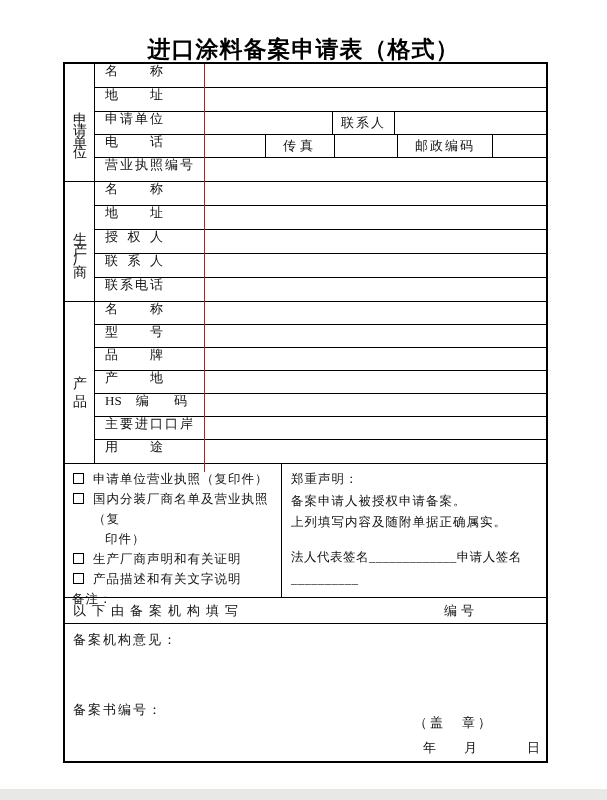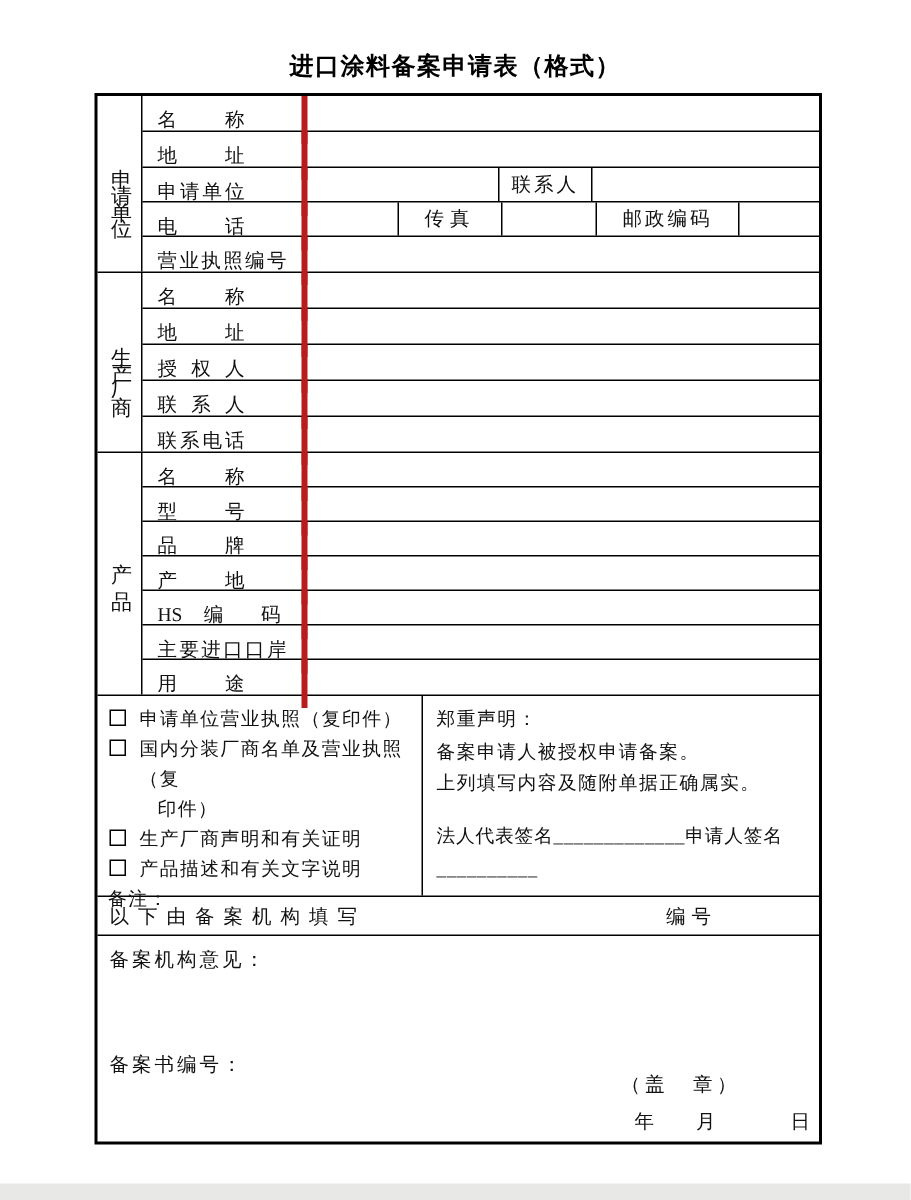--- a/index.html
+++ b/index.html
@@ -8,21 +8,21 @@
     background: #ffffff;
     font-family: "Liberation Serif", serif;
     color: #111;
     position: relative;
     overflow: hidden;
   }
   .page-title {
     position: absolute; top: 34px; left: 0; width: 607px;
     text-align: center;
     font-family: "DejaVu Sans", sans-serif;
-    font-weight: 700; font-size: 16px; letter-spacing: 1px;
+    font-weight: 700; font-size: 23px; letter-spacing: 1px;
     color: #000;
   }
   .form {
     position: absolute; left: 63px; top: 62px; width: 485px;
     border: 2px solid #000; background: #fff;
     display: flex; flex-direction: column;
     font-size: 13px;
   }
   .sec { display: flex; border-bottom: 1px solid #000; }
   .vcell {
@@ -34,23 +34,23 @@
     writing-mode: vertical-rl; text-orientation: upright;
     font-size: 14px; letter-spacing: 11px;
   }
   .vtext.wide { letter-spacing: 19px; }
   .rows { flex: 1; display: flex; flex-direction: column; }
   .row { display: flex; align-items: stretch; height: 24px; border-bottom: 1px solid #000; }
   .row.h23 { height: 23px; }
   .rows .row:last-child { border-bottom: none; }
   .lbl {
     width: 110px; min-width: 110px;
-    display: flex; align-items: center;
+    display: flex; align-items: flex-end;
     padding: 16px 10px;
-    border-right: 4px solid #b91c1c;
+    border-right: 1px solid #b91c1c;
   }
   .jt  { display: inline-block; width: 58px; text-align: justify; text-align-last: justify; }
   .jtw { display: inline-block; width: 88px; text-align: justify; text-align-last: justify; }
   .val { flex: 1; }
   .val.br { border-right: 1px solid #000; }
   .w128 { flex: none; width: 128px; }
   .w61  { flex: none; width: 61px; }
   .w63  { flex: none; width: 63px; }
   .mid {
     display: flex; align-items: center; justify-content: center;

